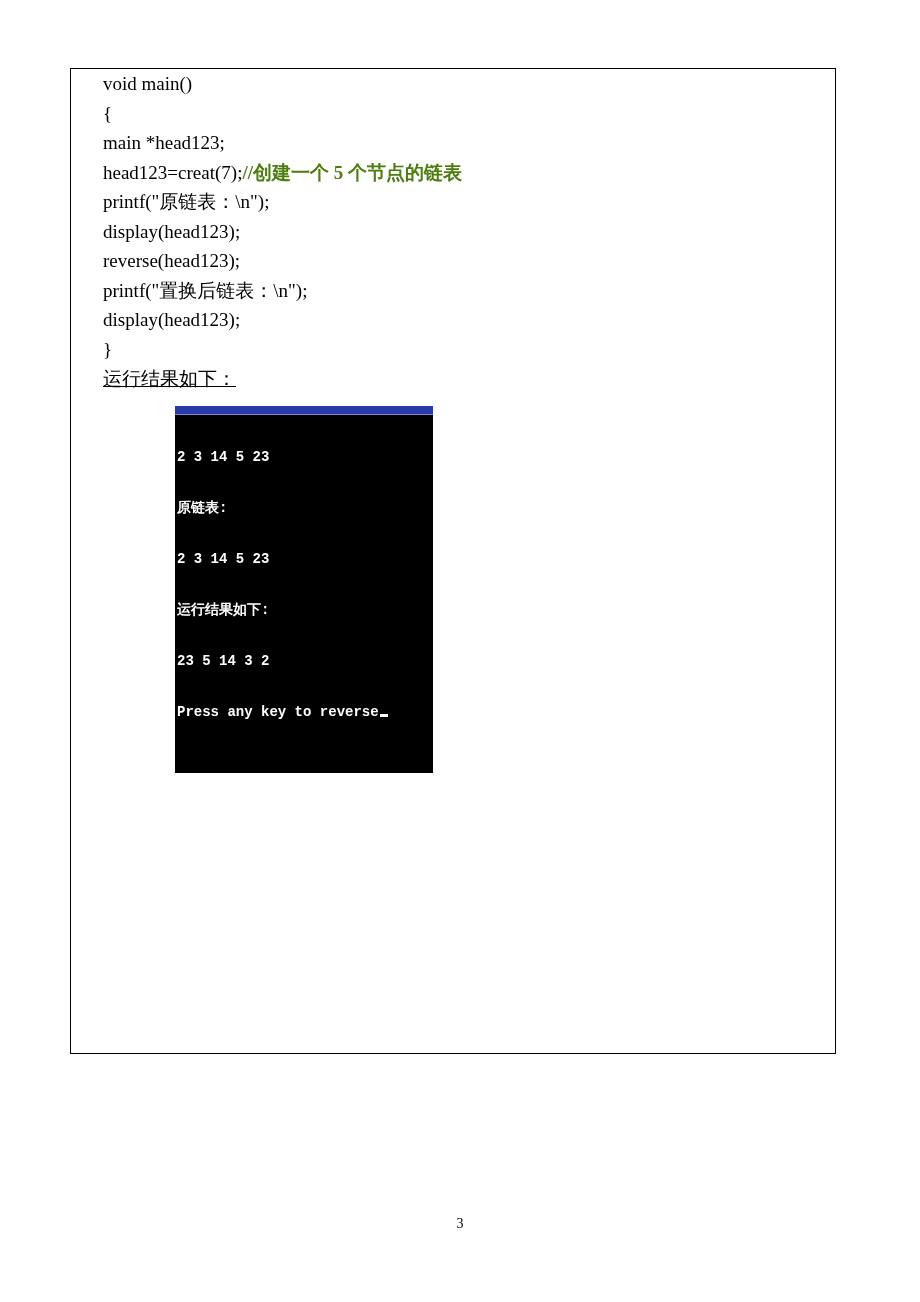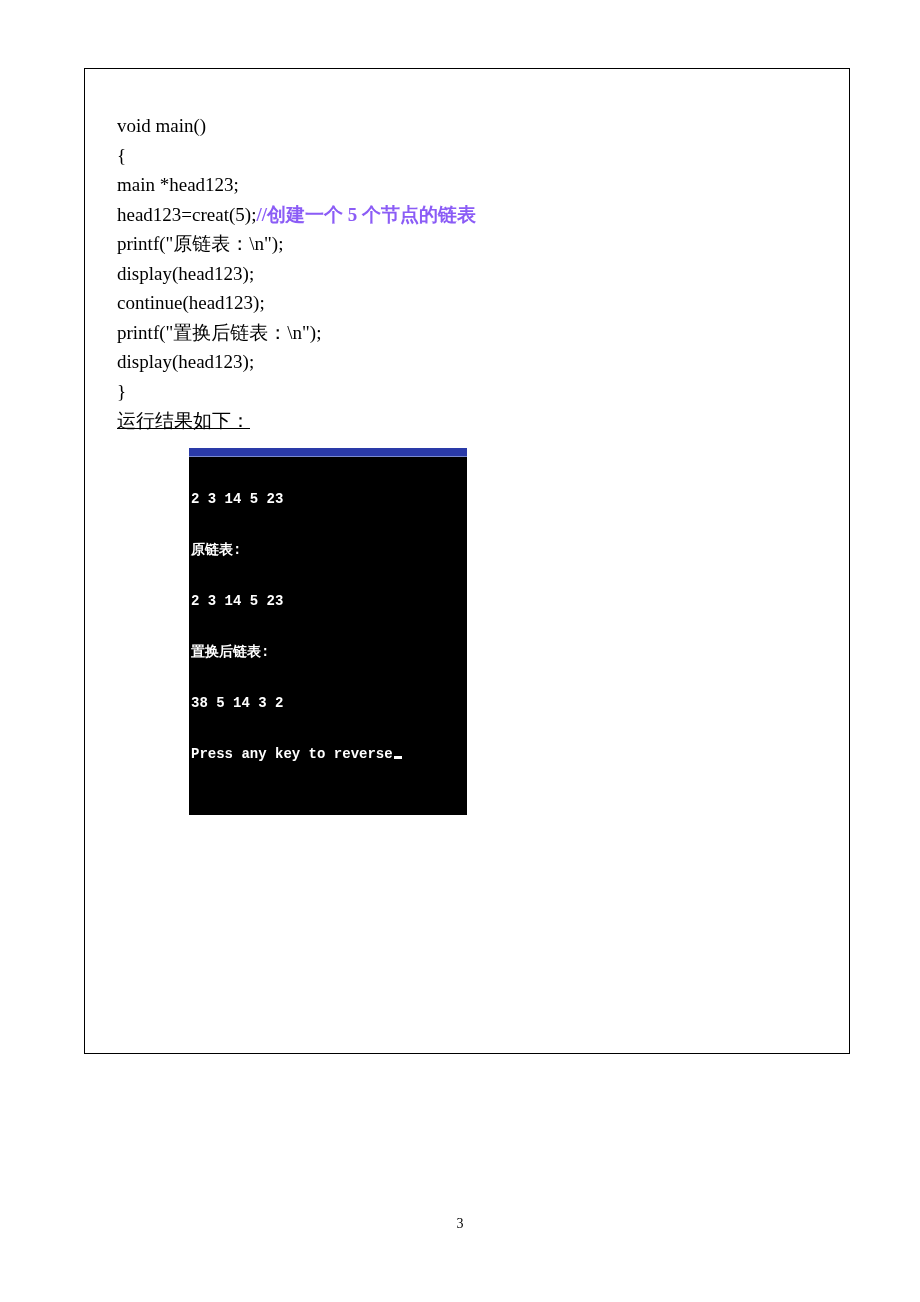--- a/index.html
+++ b/index.html
@@ -14,50 +14,48 @@
     height: 1302px;
     position: relative;
     box-sizing: border-box;
     padding: 68px 70px 0 70px;
   }
   .frame {
     width: 766px;
     height: 986px;
     border: 1px solid #000;
     box-sizing: border-box;
-    padding-top: 42px;
-    margin-left: 14px;
   }
   .code-area {
     padding-left: 32px;
     font-size: 19px;
     line-height: 29.5px;
     color: #000;
   }
   .code-line {
     white-space: pre;
     font-family: "Times New Roman", "SimSun", serif;
   }
   .code-line .cn {
     font-family: Liberation Serif, serif;
   }
   .comment {
-    color: #8b5cf6;
+    color: #4d7c0f;
     font-weight: bold;
   }
   .result-label {
     font-family: "SimSun", serif;
     text-decoration: underline;
   }
   .console-wrapper {
     margin-top: 12px;
     padding-left: 72px;
   }
   .console {
-    width: 278px;
+    width: 258px;
     background: #000;
     color: #fff;
     font-family: "Courier New", "SimSun", monospace;
     font-size: 14px;
     line-height: 17px;
     font-weight: bold;
     position: relative;
   }
   .console-titlebar {
     height: 8px;
@@ -95,38 +93,38 @@
 </style>
 </head>
 <body>
 
 <div class="page">
   <div class="frame">
     <div class="code-area">
       <div class="code-line">void main()</div>
       <div class="code-line">{</div>
       <div class="code-line">main *head123;</div>
-      <div class="code-line"><span>head123=creat(5);</span><span class="comment">//创建一个 5 个节点的链表</span></div>
+      <div class="code-line"><span>head123=creat(7);</span><span class="comment">//创建一个 5 个节点的链表</span></div>
       <div class="code-line"><span>printf("</span><span class="cn">原链表：</span><span>\n");</span></div>
       <div class="code-line">display(head123);</div>
-      <div class="code-line">continue(head123);</div>
+      <div class="code-line">reverse(head123);</div>
       <div class="code-line"><span>printf("</span><span class="cn">置换后链表：</span><span>\n");</span></div>
       <div class="code-line">display(head123);</div>
       <div class="code-line">}</div>
       <div class="code-line result-label">运行结果如下：</div>
 
       <div class="console-wrapper">
         <div class="console">
           <div class="console-titlebar"></div>
           <div class="console-body">
             <span class="line">2 3 14 5 23</span>
             <span class="line">原链表:</span>
             <span class="line">2 3 14 5 23</span>
-            <span class="line">置换后链表:</span>
-            <span class="line">38 5 14 3 2</span>
+            <span class="line">运行结果如下:</span>
+            <span class="line">23 5 14 3 2</span>
             <span class="line"><span>Press any key to reverse</span><span class="cursor"></span></span>
           </div>
         </div>
       </div>
 
     </div>
   </div>
   <div class="page-number">3</div>
 </div>
 

